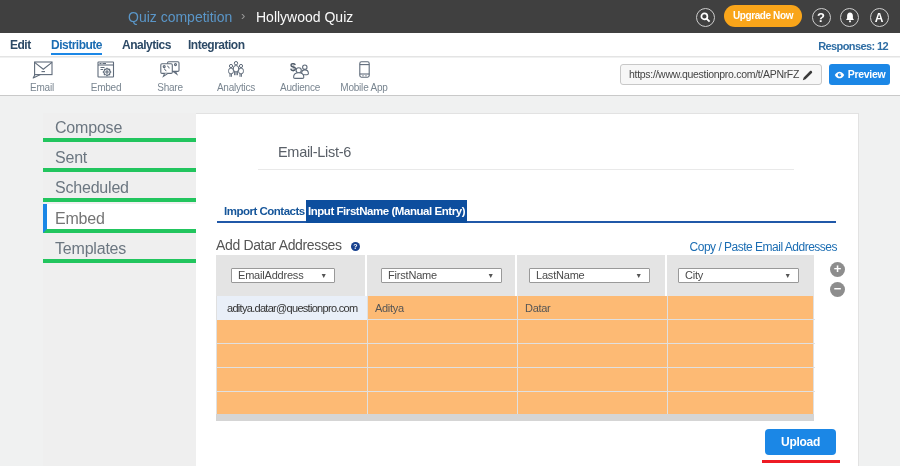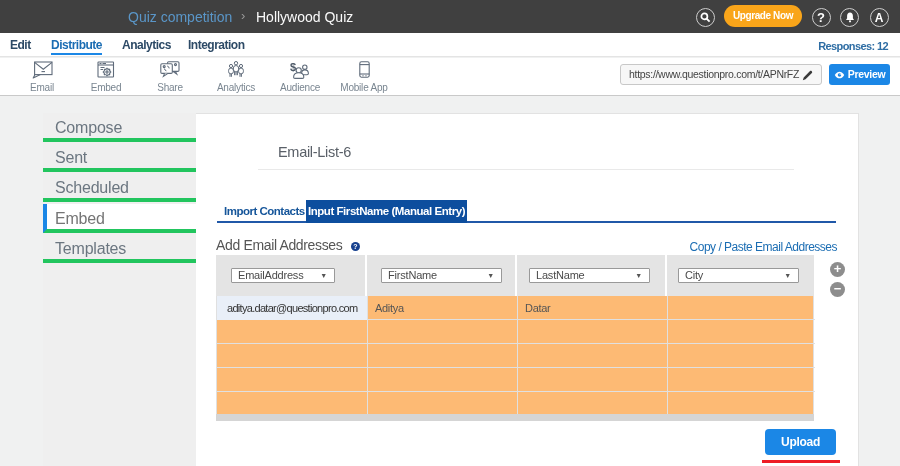--- a/index.html
+++ b/index.html
@@ -203,21 +203,21 @@
 <div class="sitem" id="sactive" style="top:204px; height:29px;">Embed</div>
 <div class="sitem" style="top:234px;">Templates</div>
 <style>.sitem{left:43px;}</style>
 
 <div id="title">Email-List-6</div>
 <div id="titleline"></div>
 <div id="tabbar">
   <div id="tab1">Import Contacts</div>
   <div id="tab2">Input FirstName (Manual Entry)</div>
 </div>
-<div id="addlabel">Add Email Addresses</div>
+<div id="addlabel">Add Datar Addresses</div>
 <div id="helpicon">?</div>
 <div id="copypaste">Copy / Paste Email Addresses</div>
 
 <div id="thead">
   <div class="hsep" style="left:149px;"></div>
   <div class="hsep" style="left:299px;"></div>
   <div class="hsep" style="left:449px;"></div>
   <div class="dd" style="left:15px; width:104px;">EmailAddress<span class="car">▼</span></div>
   <div class="dd" style="left:165px; width:121px;">FirstName<span class="car">▼</span></div>
   <div class="dd" style="left:313px; width:121px;">LastName<span class="car">▼</span></div>

